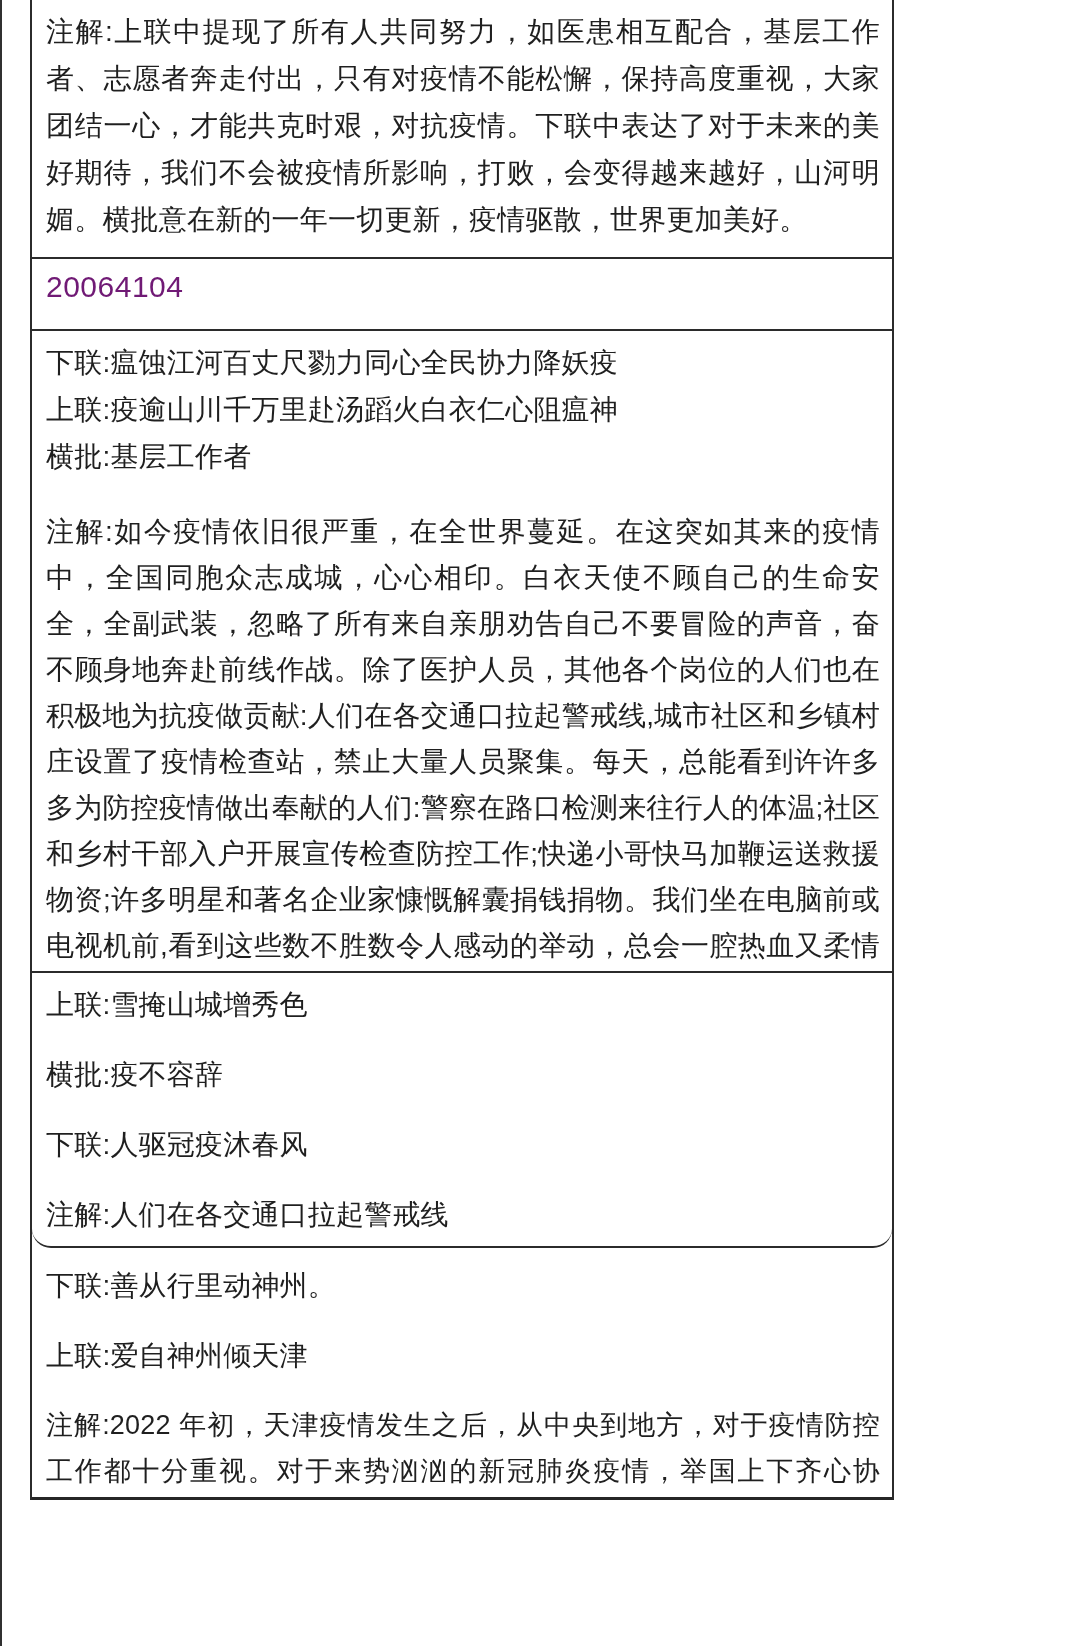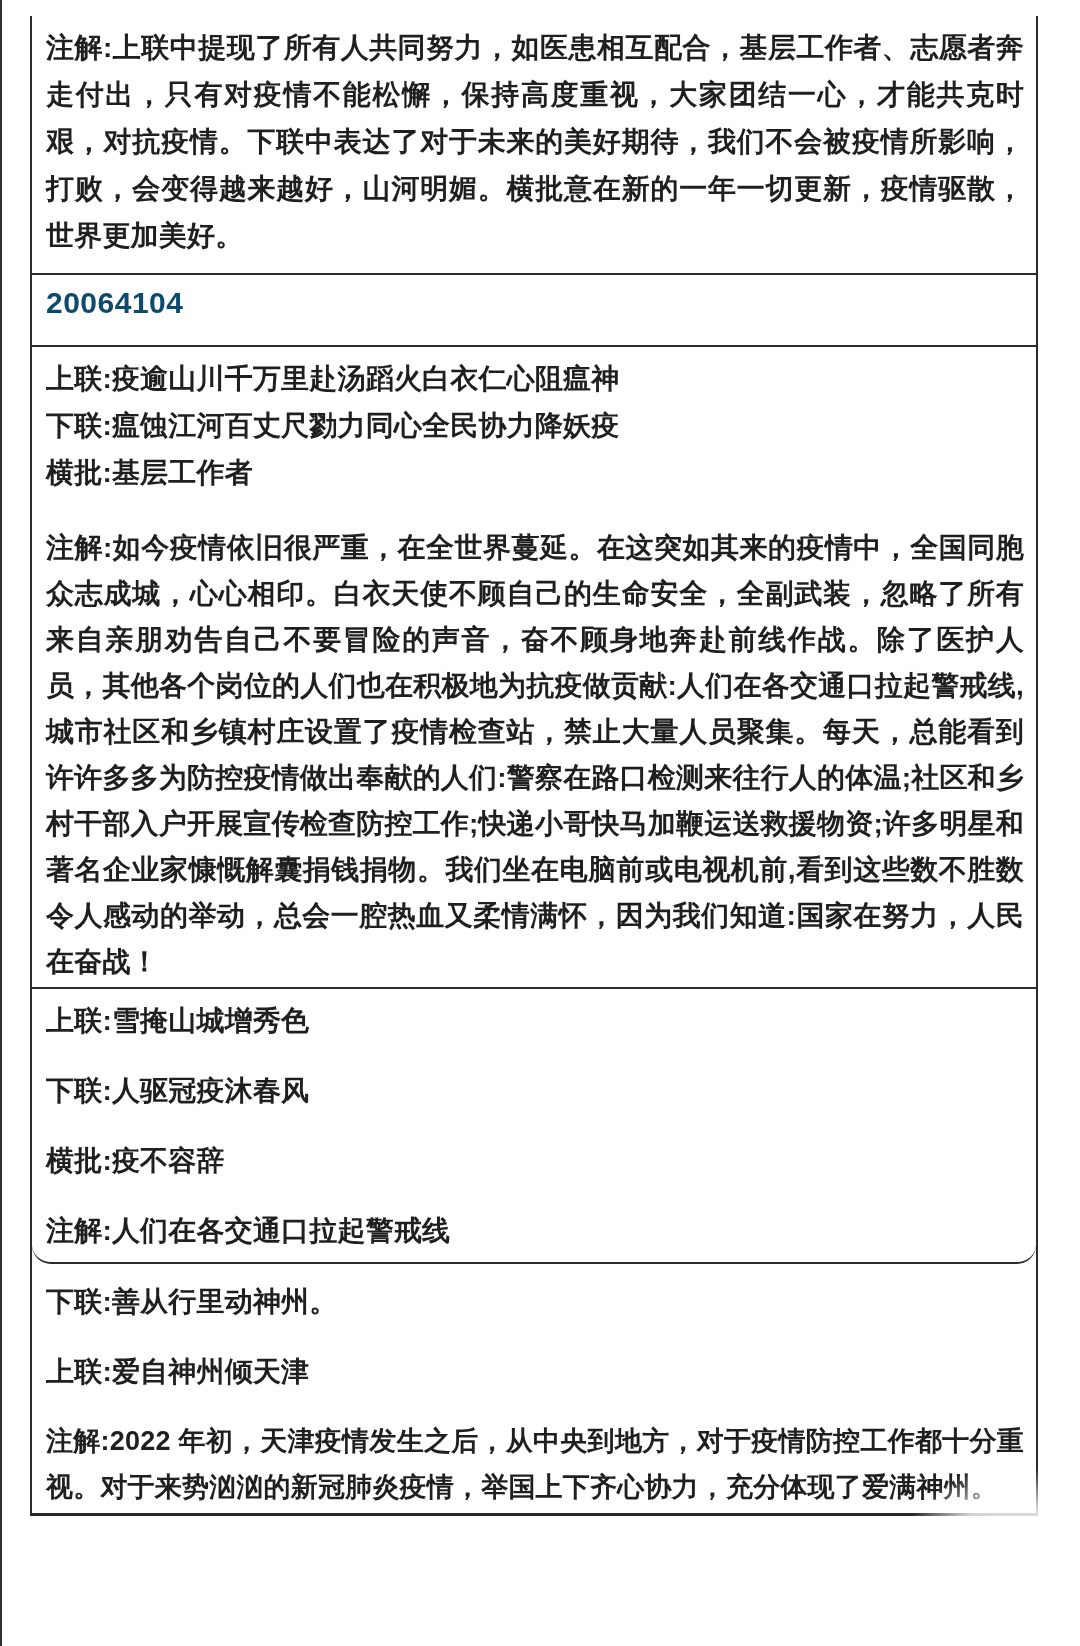--- a/index.html
+++ b/index.html
@@ -13,26 +13,25 @@
     background:var(--bg);
     color:var(--ink);
     font-family:"Liberation Sans", sans-serif;
     -webkit-font-smoothing:antialiased;
   }
   .page-edge{
     position:absolute;left:0;top:0;width:2px;height:1646px;
     background:#303030;
   }
   .doc{
-    position:absolute;left:30px;top:16px;width:1008px;
+    position:absolute;left:30px;top:0;width:864px;
     border-left:2px solid var(--line);
     border-right:2px solid var(--line);
     box-sizing:border-box;
     background:var(--bg);
-    font-weight:bold;
   }
   .row{
     box-sizing:border-box;
     border-bottom:2px solid var(--line);
     padding:0 12px 0 14px;
     overflow:hidden;
   }
   .row.h-note{height:259px;}
   .row.h-id1{height:72px;}
   .row.h-cpl1{height:642px;}
@@ -46,21 +45,21 @@
     line-height:47px;
     text-align:justify;
     letter-spacing:0.2px;
   }
   .para.dense{line-height:46px;margin-top:29px;}
   .idtext{
     margin:10px 0 0 0;
     font-size:30px;
     line-height:36px;
     letter-spacing:0.5px;
-    color:#0c4a6e;
+    color:#701a75;
   }
   .cpl-line{
     margin:0;
     font-size:28px;
     line-height:47px;
     letter-spacing:0.2px;
     white-space:nowrap;
   }
   .tight .cpl-line:first-child{margin-top:8px;}
   .spaced .cpl-line{margin-bottom:23px;}
@@ -91,31 +90,31 @@
 
   <section class="row h-note">
     <p class="para">注解:上联中提现了所有人共同努力，如医患相互配合，基层工作者、志愿者奔走付出，只有对疫情不能松懈，保持高度重视，大家团结一心，才能共克时艰，对抗疫情。下联中表达了对于未来的美好期待，我们不会被疫情所影响，打败，会变得越来越好，山河明媚。横批意在新的一年一切更新，疫情驱散，世界更加美好。</p>
   </section>
 
   <section class="row h-id1">
     <p class="idtext">20064104</p>
   </section>
 
   <section class="row h-cpl1 tight">
+    <p class="cpl-line">下联:瘟蚀江河百丈尺勠力同心全民协力降妖疫</p>
     <p class="cpl-line">上联:疫逾山川千万里赴汤蹈火白衣仁心阻瘟神</p>
-    <p class="cpl-line">下联:瘟蚀江河百丈尺勠力同心全民协力降妖疫</p>
     <p class="cpl-line">横批:基层工作者</p>
     <p class="para dense">注解:如今疫情依旧很严重，在全世界蔓延。在这突如其来的疫情中，全国同胞众志成城，心心相印。白衣天使不顾自己的生命安全，全副武装，忽略了所有来自亲朋劝告自己不要冒险的声音，奋不顾身地奔赴前线作战。除了医护人员，其他各个岗位的人们也在积极地为抗疫做贡献:人们在各交通口拉起警戒线,城市社区和乡镇村庄设置了疫情检查站，禁止大量人员聚集。每天，总能看到许许多多为防控疫情做出奉献的人们:警察在路口检测来往行人的体温;社区和乡村干部入户开展宣传检查防控工作;快递小哥快马加鞭运送救援物资;许多明星和著名企业家慷慨解囊捐钱捐物。我们坐在电脑前或电视机前,看到这些数不胜数令人感动的举动，总会一腔热血又柔情满怀，因为我们知道:国家在努力，人民在奋战！</p>
   </section>
 
 
   <section class="row h-cpl2 spaced">
     <p class="cpl-line">上联:雪掩山城增秀色</p>
+    <p class="cpl-line">横批:疫不容辞</p>
     <p class="cpl-line">下联:人驱冠疫沐春风</p>
-    <p class="cpl-line">横批:疫不容辞</p>
     <p class="cpl-line">注解:人们在各交通口拉起警戒线</p>
   </section>
 
 
   <section class="row h-cpl3">
     <p class="cpl-line">下联:善从行里动神州。</p>
     <p class="cpl-line">上联:爱自神州倾天津</p>
     <p class="para last">注解:2022 年初，天津疫情发生之后，从中央到地方，对于疫情防控工作都十分重视。对于来势汹汹的新冠肺炎疫情，举国上下齐心协力，充分体现了爱满神州。</p>
   </section>
 

